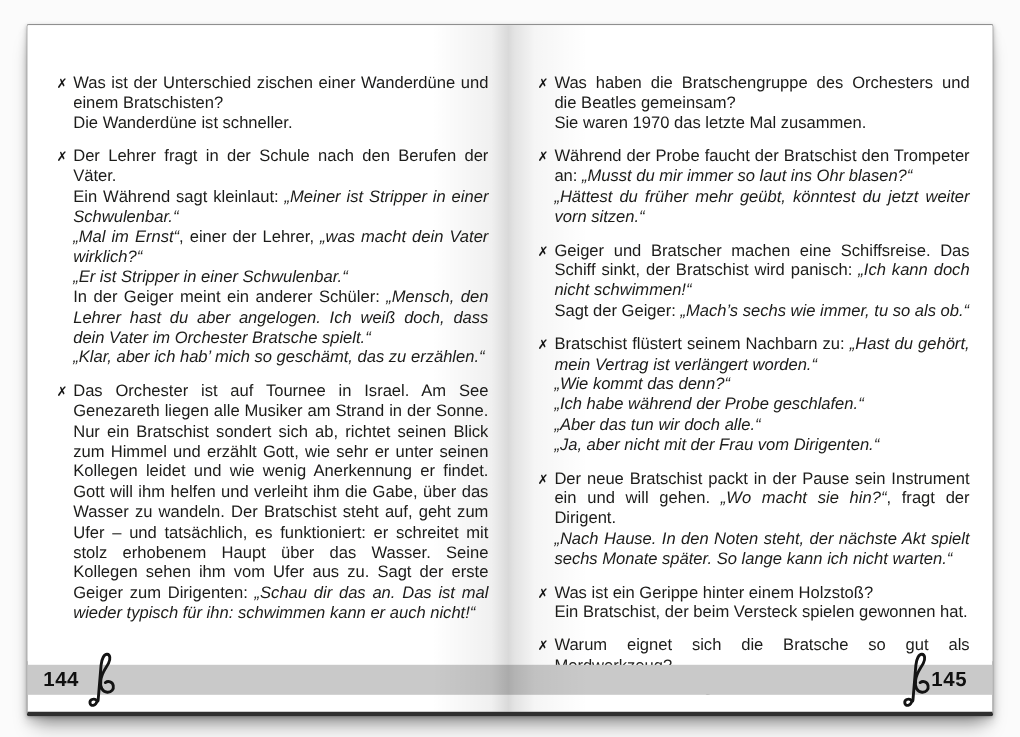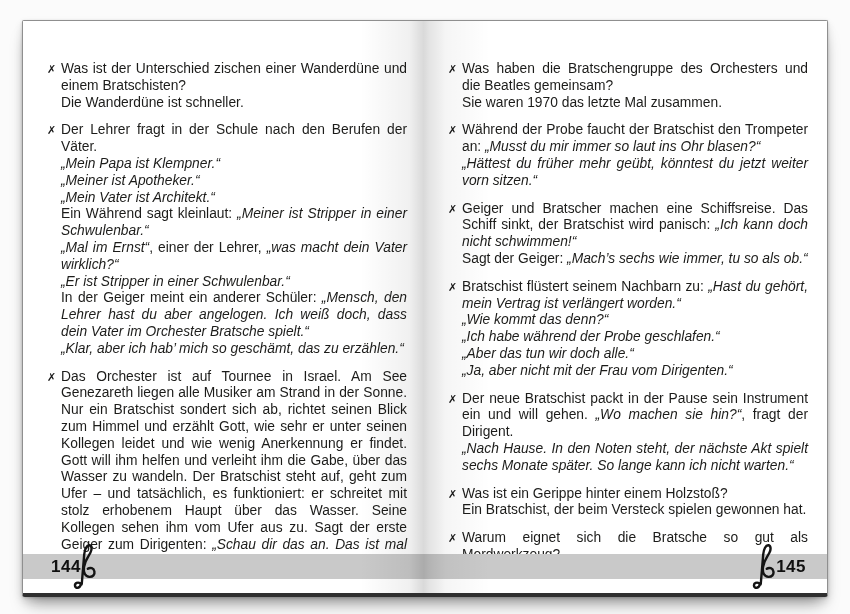--- a/index.html
+++ b/index.html
@@ -80,21 +80,21 @@
     position: absolute;
     bottom: 14px;
     height: 25px;
     line-height: 25px;
     font-weight: bold;
     font-size: 17px;
     letter-spacing: 0.5px;
     color: #101010;
     z-index: 4;
   }
-  .pageno-left  { left: 28px; }
+  .pageno-left  { left: 13px; }
   .pageno-right { right: 21px; }
 
   .clef {
     position: absolute;
     bottom: 1px;
     width: 26px;
     height: 50px;
     z-index: 4;
   }
   .clef-left  { left: 48px; }
@@ -136,23 +136,20 @@
   <div class="page page-left">
     <div class="jokes" id="left-jokes">
         <div class="joke">
           <span class="joke-bullet">✗</span>
           <div class="joke-text"><span>Was ist der Unterschied zischen einer Wanderdüne und einem Bratschisten?
 Die Wanderdüne ist schneller.</span></div>
         </div>
         <div class="joke">
           <span class="joke-bullet">✗</span>
           <div class="joke-text"><span>Der Lehrer fragt in der Schule nach den Berufen der Väter.
-</span><span class="it">„Mein Papa ist Klempner.“
-„Meiner ist Apotheker.“
-„Mein Vater ist Architekt.“
 </span><span>Ein Während sagt kleinlaut: </span><span class="it">„Meiner ist Stripper in einer Schwulenbar.“
 „Mal im Ernst“</span><span>, einer der Lehrer, </span><span class="it">„was macht dein Vater wirklich?“
 „Er ist Stripper in einer Schwulenbar.“
 </span><span>In der Geiger meint ein anderer Schüler: </span><span class="it">„Mensch, den Lehrer hast du aber angelogen. Ich weiß doch, dass dein Vater im Orchester Bratsche spielt.“
 „Klar, aber ich hab’ mich so geschämt, das zu erzählen.“</span></div>
         </div>
         <div class="joke">
           <span class="joke-bullet">✗</span>
           <div class="joke-text"><span>Das Orchester ist auf Tournee in Israel. Am See Genezareth liegen alle Musiker am Strand in der Sonne. Nur ein Bratschist sondert sich ab, richtet seinen Blick zum Himmel und erzählt Gott, wie sehr er unter seinen Kollegen leidet und wie wenig Anerkennung er findet. Gott will ihm helfen und verleiht ihm die Gabe, über das Wasser zu wandeln. Der Bratschist steht auf, geht zum Ufer – und tatsächlich, es funktioniert: er schreitet mit stolz erhobenem Haupt über das Wasser. Seine Kollegen sehen ihm vom Ufer aus zu. Sagt der erste Geiger zum Dirigenten: </span><span class="it">„Schau dir das an. Das ist mal wieder typisch für ihn: schwimmen kann er auch nicht!“</span></div>
         </div>
@@ -179,21 +176,21 @@
         <div class="joke">
           <span class="joke-bullet">✗</span>
           <div class="joke-text"><span>Bratschist flüstert seinem Nachbarn zu: </span><span class="it">„Hast du gehört, mein Vertrag ist verlängert worden.“
 „Wie kommt das denn?“
 „Ich habe während der Probe geschlafen.“
 „Aber das tun wir doch alle.“
 „Ja, aber nicht mit der Frau vom Dirigenten.“</span></div>
         </div>
         <div class="joke">
           <span class="joke-bullet">✗</span>
-          <div class="joke-text"><span>Der neue Bratschist packt in der Pause sein Instrument ein und will gehen. </span><span class="it">„Wo machen sie hin?“</span><span>, fragt der Dirigent.
+          <div class="joke-text"><span>Der neue Bratschist packt in der Pause sein Instrument ein und will gehen. </span><span class="it">„Wo macht sie hin?“</span><span>, fragt der Dirigent.
 </span><span class="it">„Nach Hause. In den Noten steht, der nächste Akt spielt sechs Monate später. So lange kann ich nicht warten.“</span></div>
         </div>
         <div class="joke">
           <span class="joke-bullet">✗</span>
           <div class="joke-text"><span>Was ist ein Gerippe hinter einem Holzstoß?
 Ein Bratschist, der beim Versteck spielen gewonnen hat.</span></div>
         </div>
         <div class="joke">
           <span class="joke-bullet">✗</span>
           <div class="joke-text"><span>Warum eignet sich die Bratsche so gut als Mordwerkzeug?

